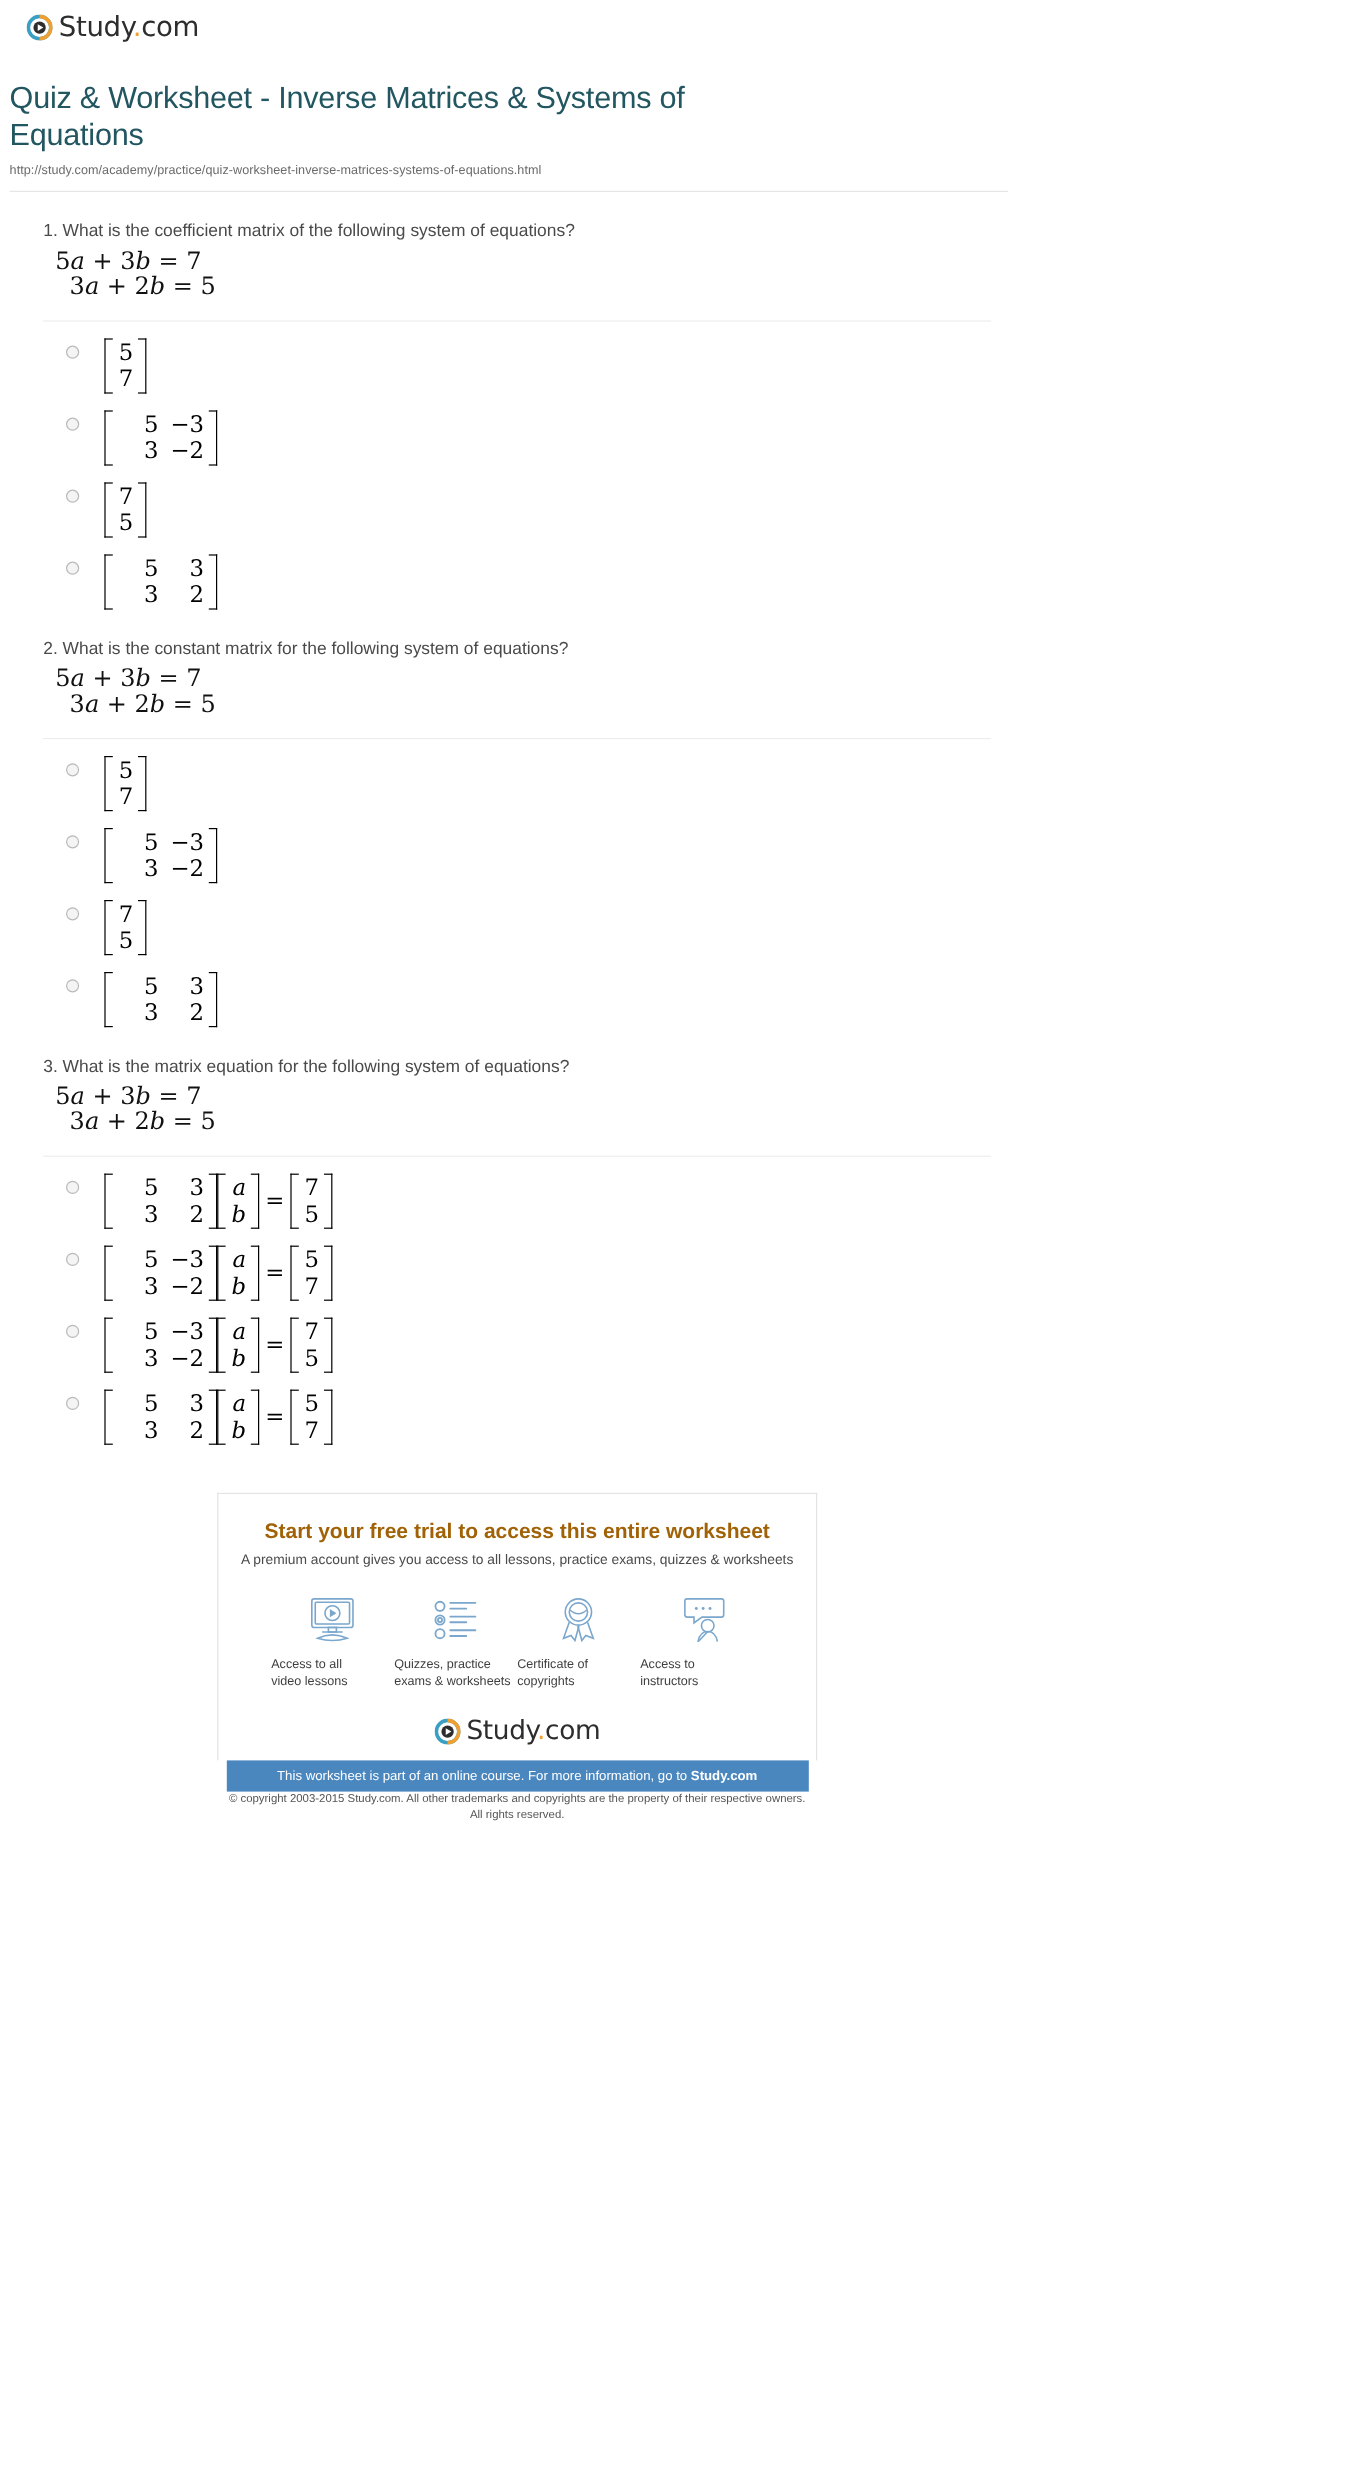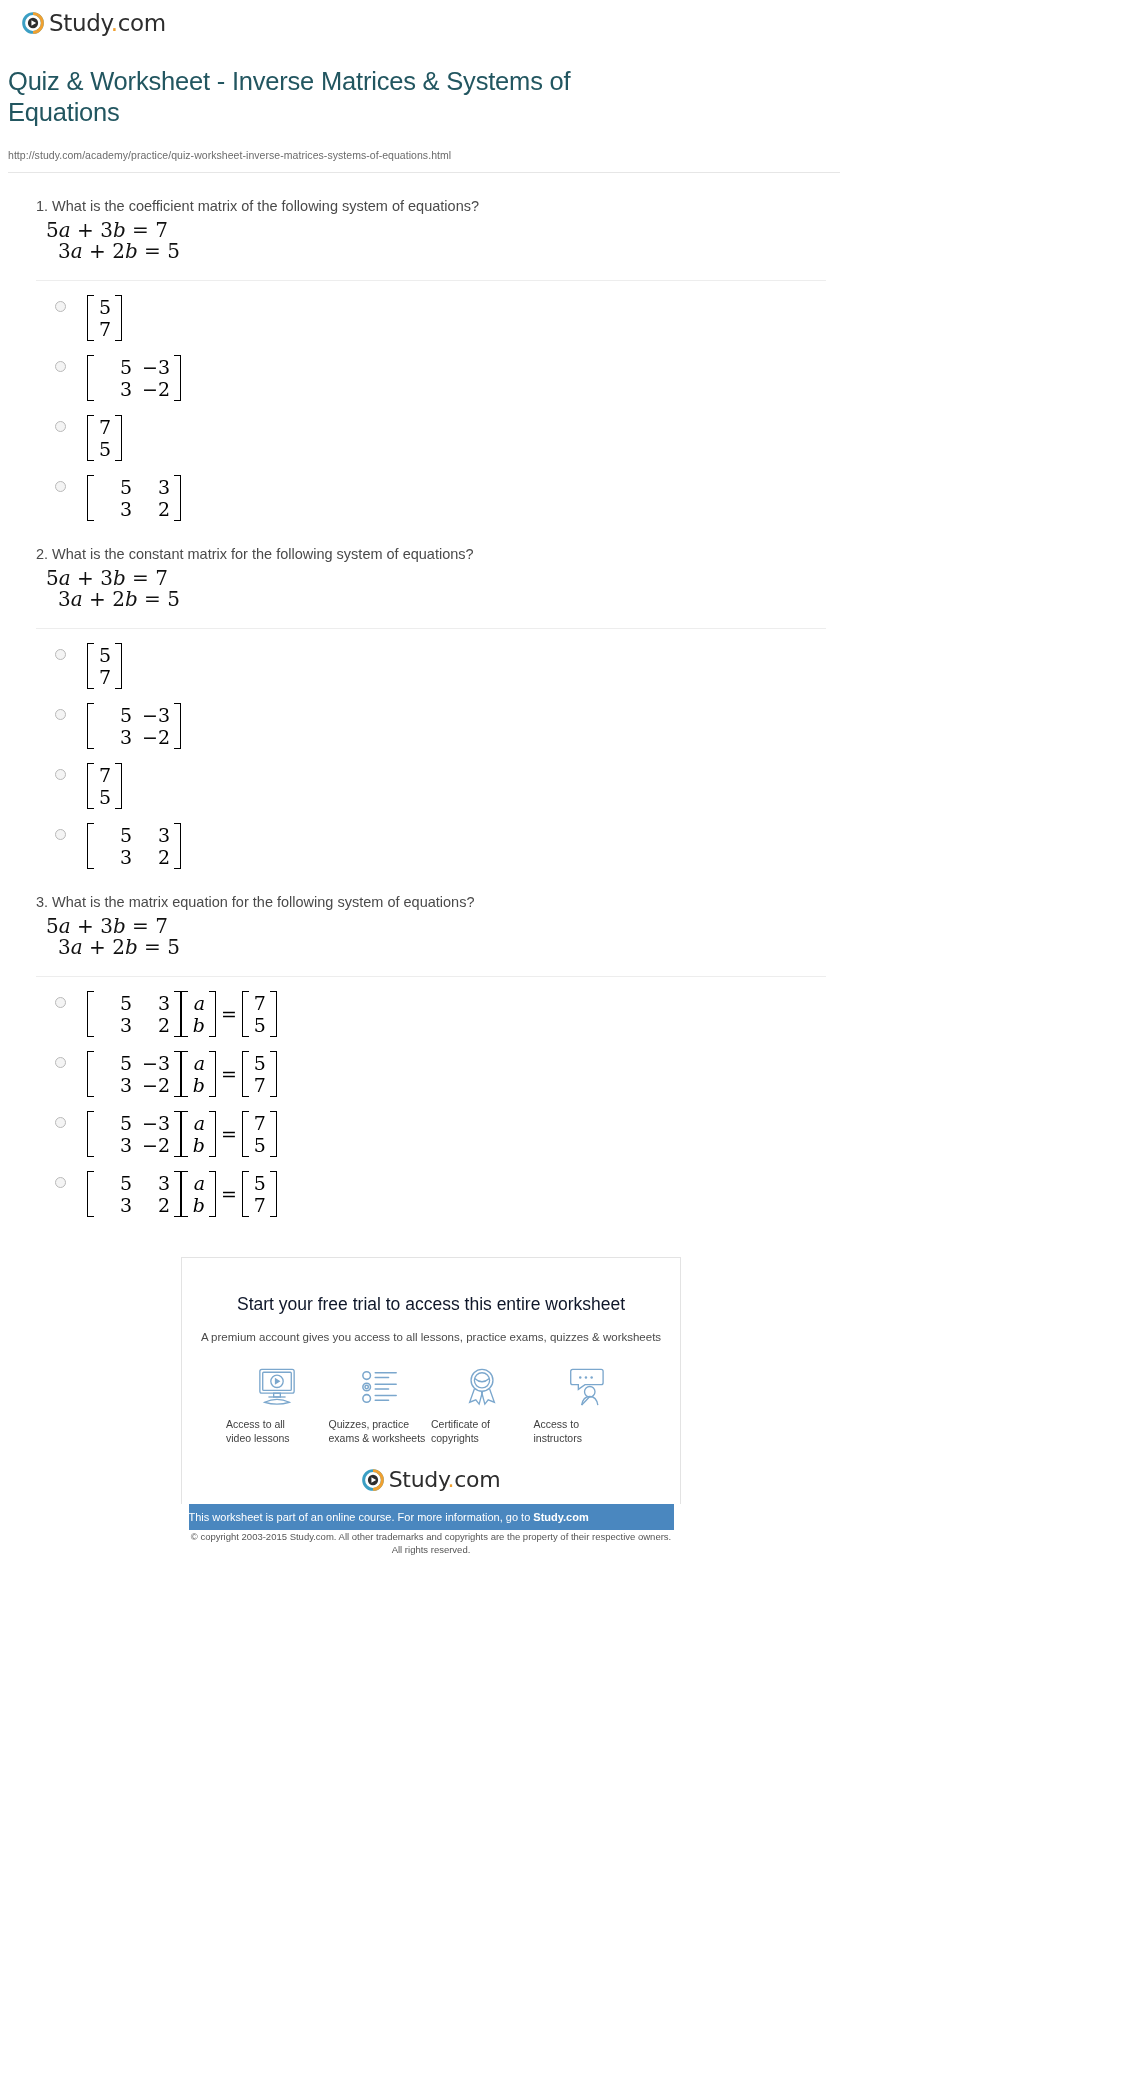--- a/index.html
+++ b/index.html
@@ -56,21 +56,21 @@
     line-height: 31px;
     font-weight: 400;
     color: #225660;
     margin: 0 0 0 0;
     max-width: 620px;
     letter-spacing: -0.2px;
   }
   .page-url {
     font-size: 10.5px;
     color: #6b6b6b;
-    margin-top: 21px;
+    margin-top: 7px;
     letter-spacing: 0.05px;
   }
   .rule {
     border: 0;
     border-top: 1px solid #e6e6e6;
     margin: 11px 0 0 0;
   }
 
   
   .question-block {
@@ -170,24 +170,24 @@
   .promo {
     width: 500px;
     background: #ffffff;
     border: 1px solid #e3e3e3;
     border-bottom: 0;
     box-sizing: border-box;
     padding: 20px 16px 12px 16px;
     text-align: center;
   }
   .promo-title {
-    color: #0f172a;
+    color: #a16207;
     font-size: 17.5px;
-    font-weight: 400;
-    margin: 16px;
+    font-weight: 700;
+    margin: 1px;
   }
   .promo-sub {
     color: #4a4a4a;
     font-size: 11.5px;
     margin-top: 7px;
   }
   .features {
     display: flex;
     justify-content: space-between;
     margin: 22px 28px 0 28px;
@@ -214,21 +214,21 @@
     align-items: center;
     justify-content: center;
     gap: 5px;
   }
   .promo-logo .logo-text { font-size: 22px; }
   .promo-bar {
     width: 485px;
     background: #4a87bf;
     color: #ffffff;
     font-size: 11px;
-    text-align: left;
+    text-align: center;
     padding: 7px 0;
     box-sizing: border-box;
   }
   .promo-bar b { font-weight: 700; }
   .copyright {
     width: 500px;
     margin: 0 auto;
     text-align: center;
     font-size: 9.5px;
     line-height: 13px;

